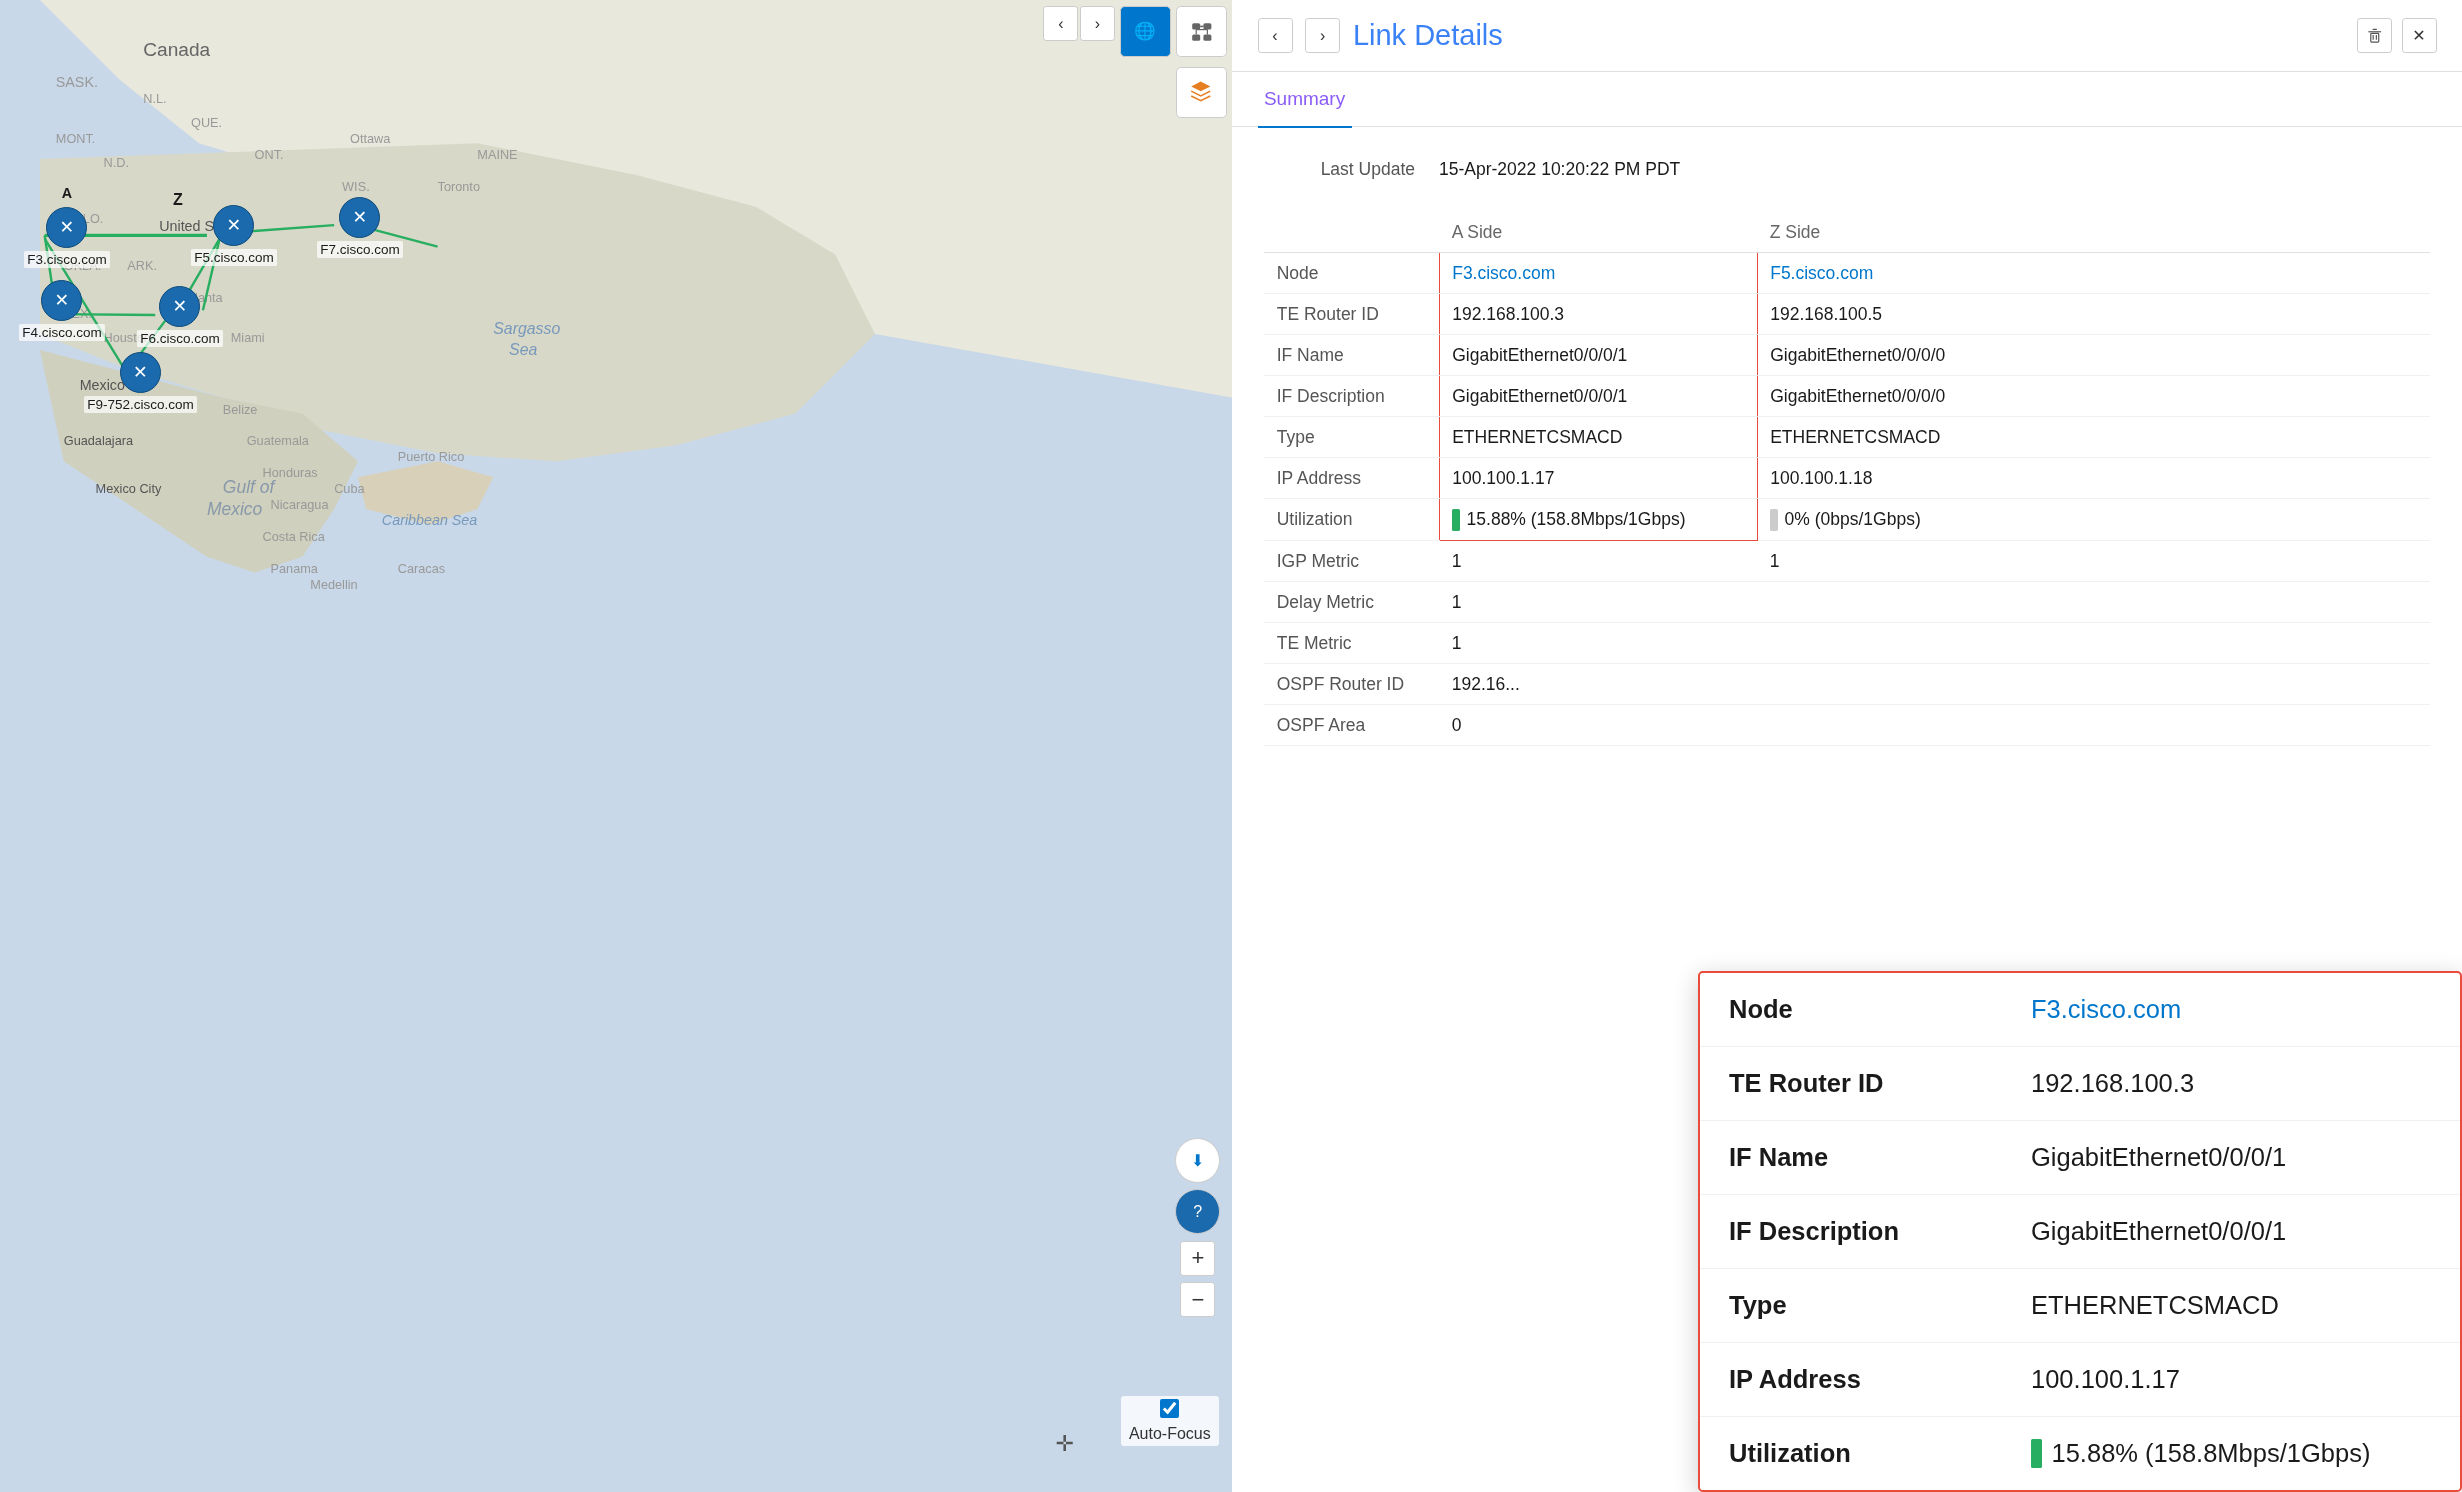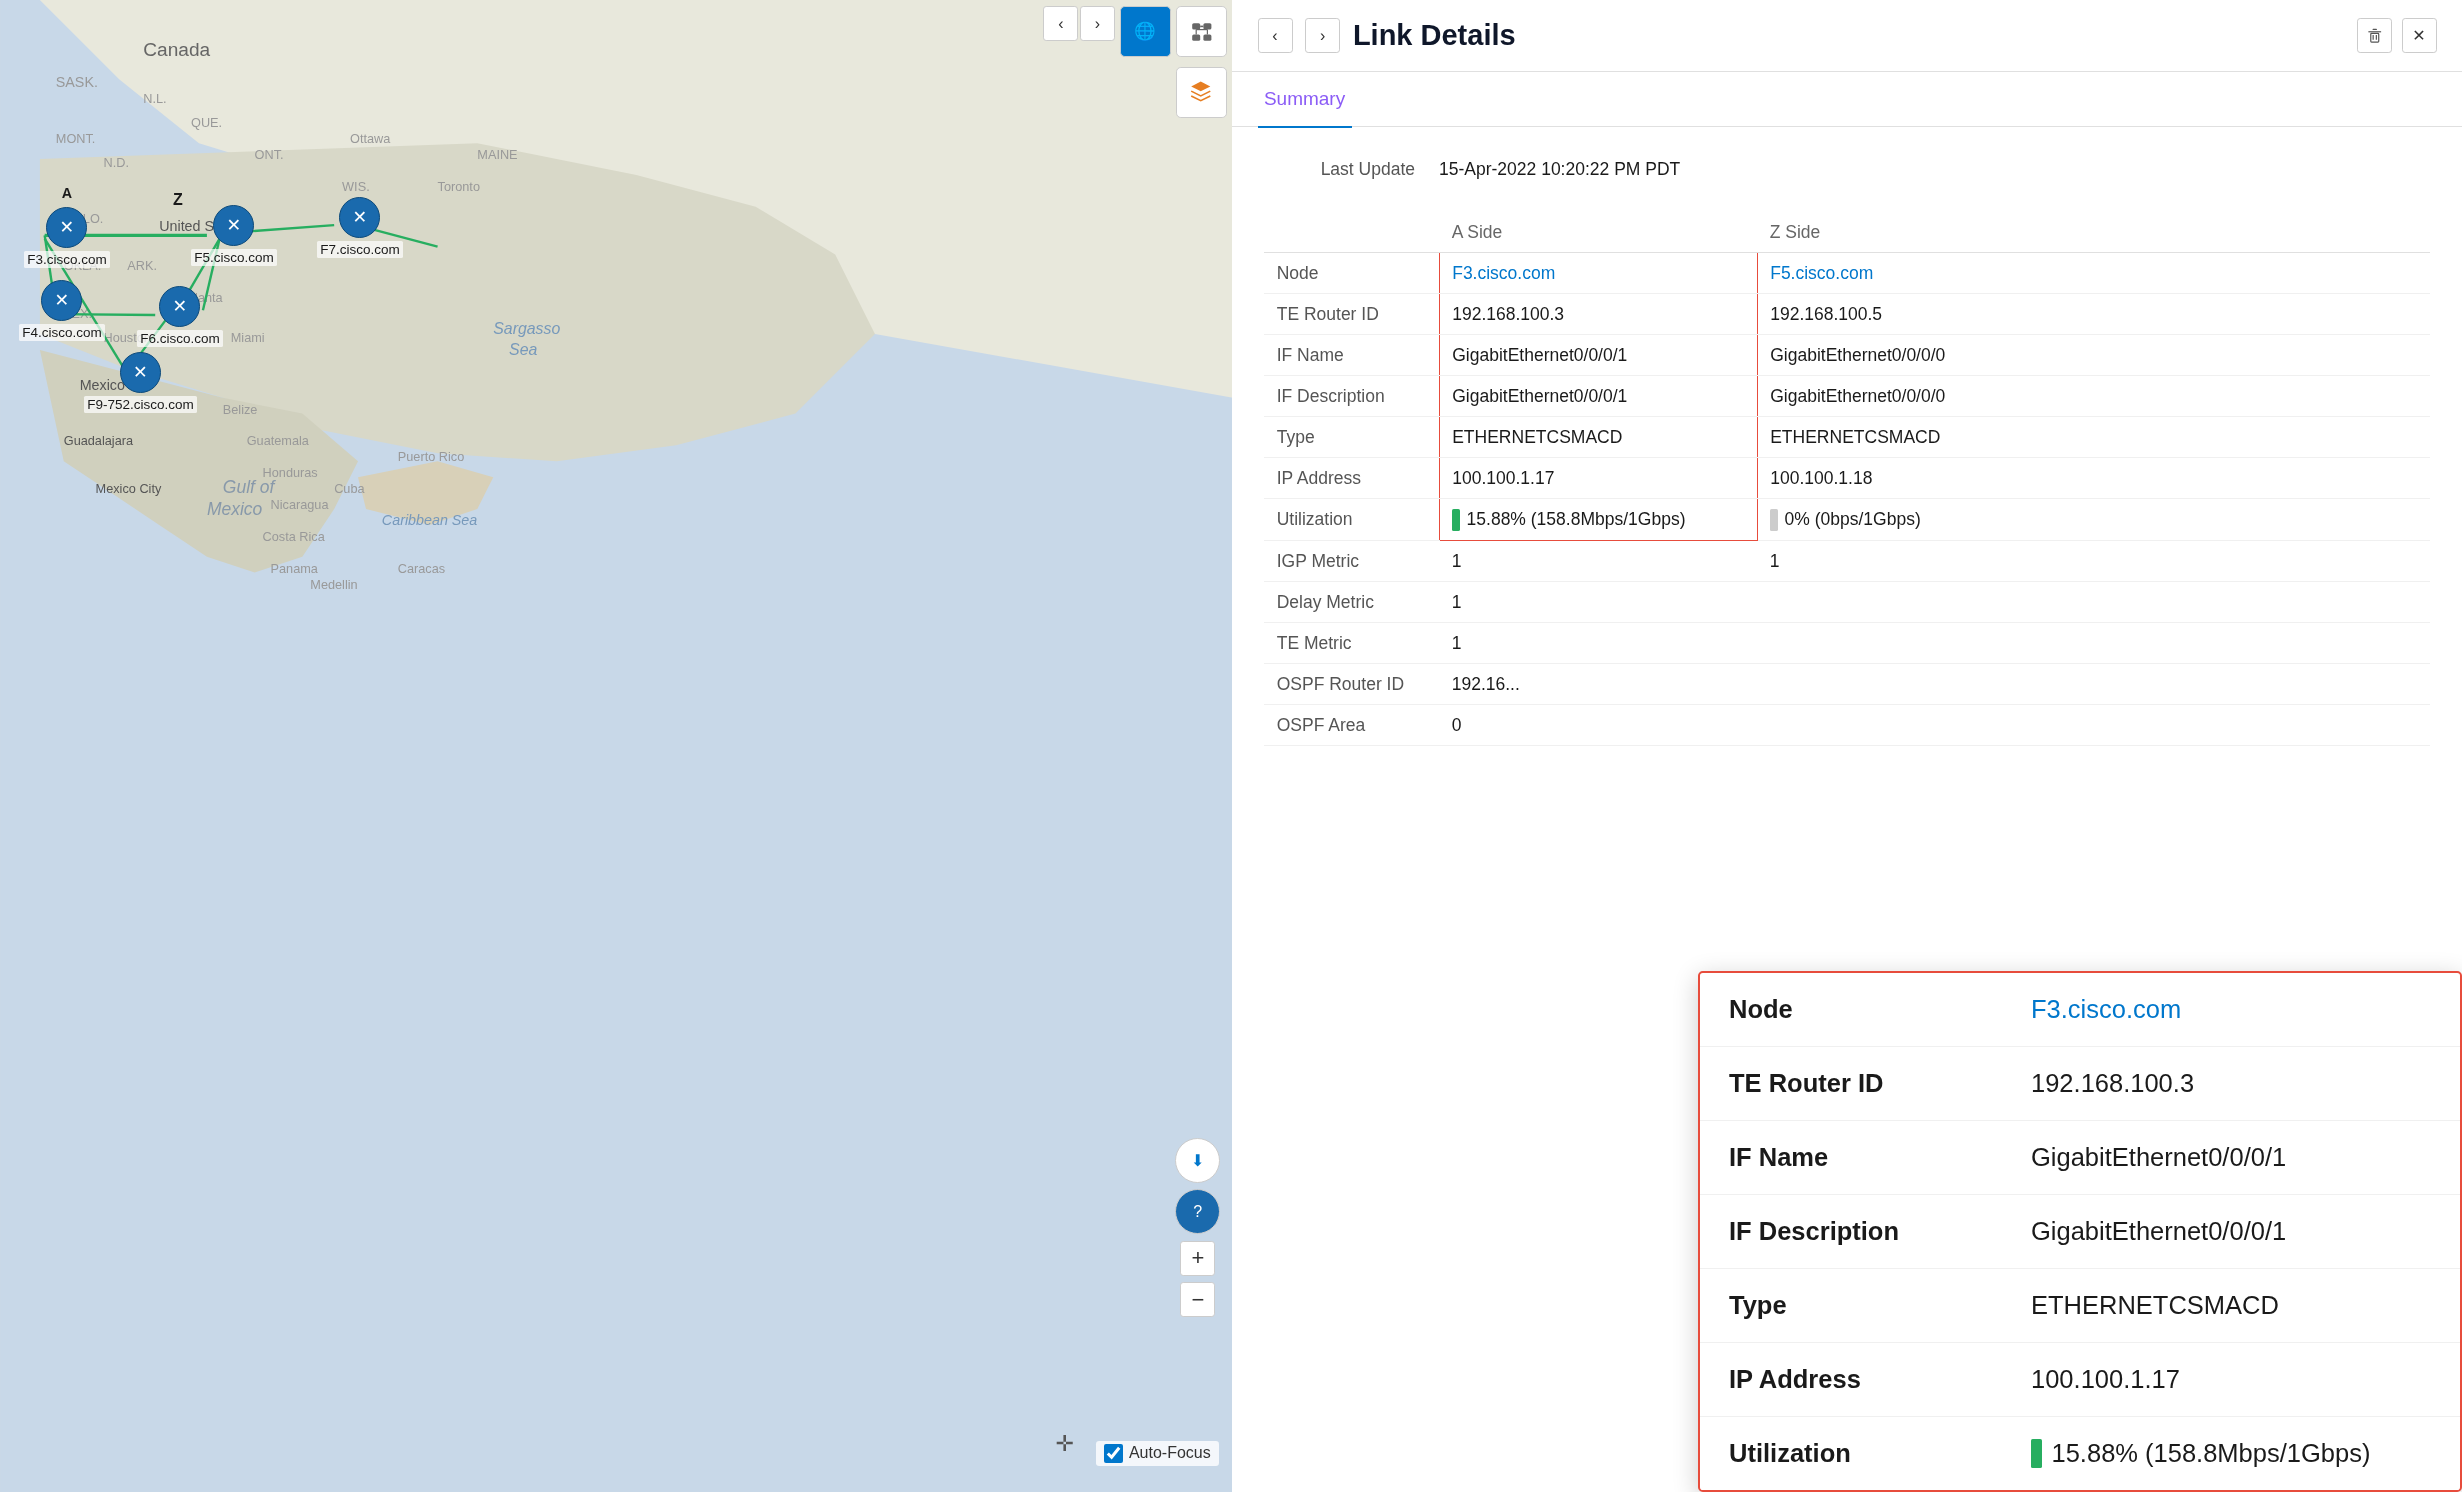--- a/index.html
+++ b/index.html
@@ -83,30 +83,31 @@
       justify-content: center;
       cursor: pointer;
       font-size: 22px;
       color: #333;
       font-weight: 300;
     }
 
     
     .auto-focus {
       position: absolute;
-      bottom: 26px;
+      bottom: 46px;
       right: 14.3px;
       display: flex;
       align-items: center;
       gap: 6.4px;
       font-size: 16px;
       color: #333;
       background: rgba(255,255,255,0.8);
       padding: 3.2px 8px;
       border-radius: 3.2px;
+      flex-direction: column;
     }
     .auto-focus-checkbox {
       width: 19px;
       height: 19px;
       accent-color: #0077cc;
     }
 
     
     .node {
       position: absolute;
@@ -171,22 +172,22 @@
       border-radius: 3.2px;
       display: flex;
       align-items: center;
       justify-content: center;
       cursor: pointer;
       font-size: 16px;
       color: #333;
     }
     .panel-title {
       font-size: 29px;
-      font-weight: 700;
-      color: #0f172a;
+      font-weight: 400;
+      color: #3b82f6;
       flex: 1;
     }
     .panel-header-actions {
       display: flex;
       gap: 9.5px;
     }
     .panel-header-btn {
       width: 35px;
       height: 35px;
       background: white;

